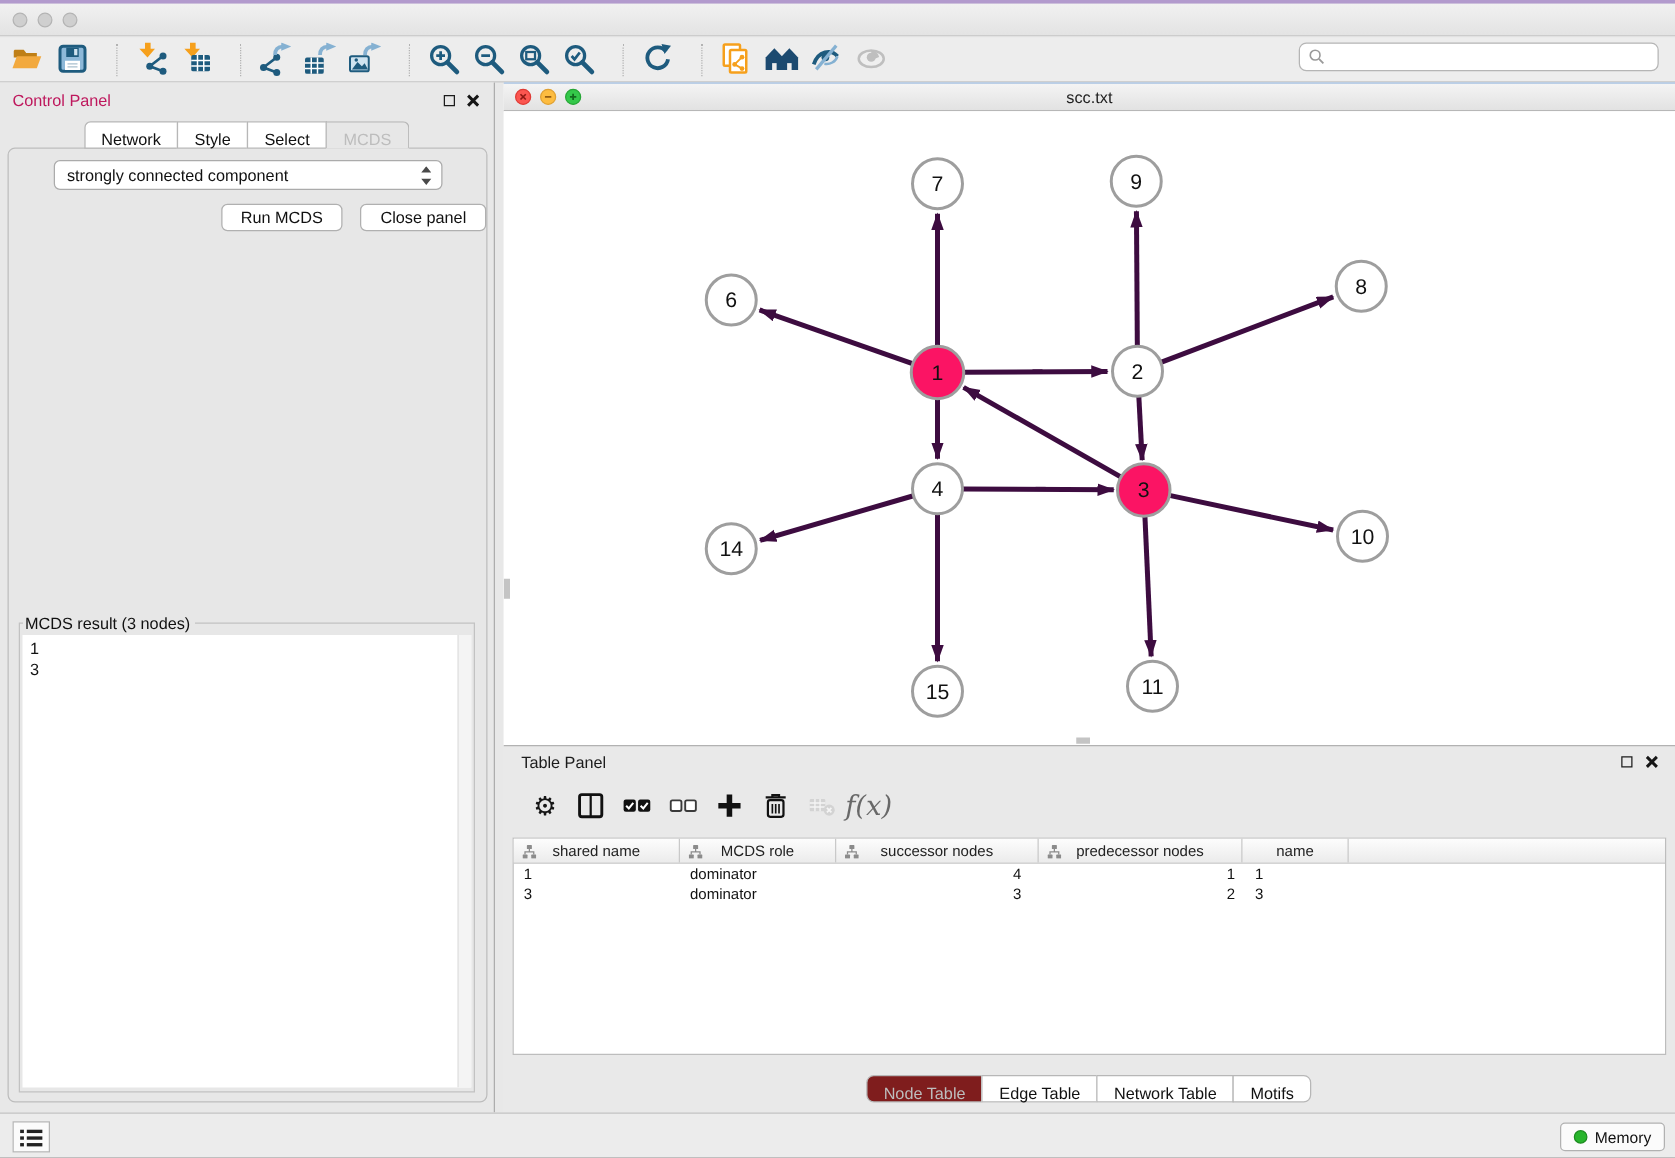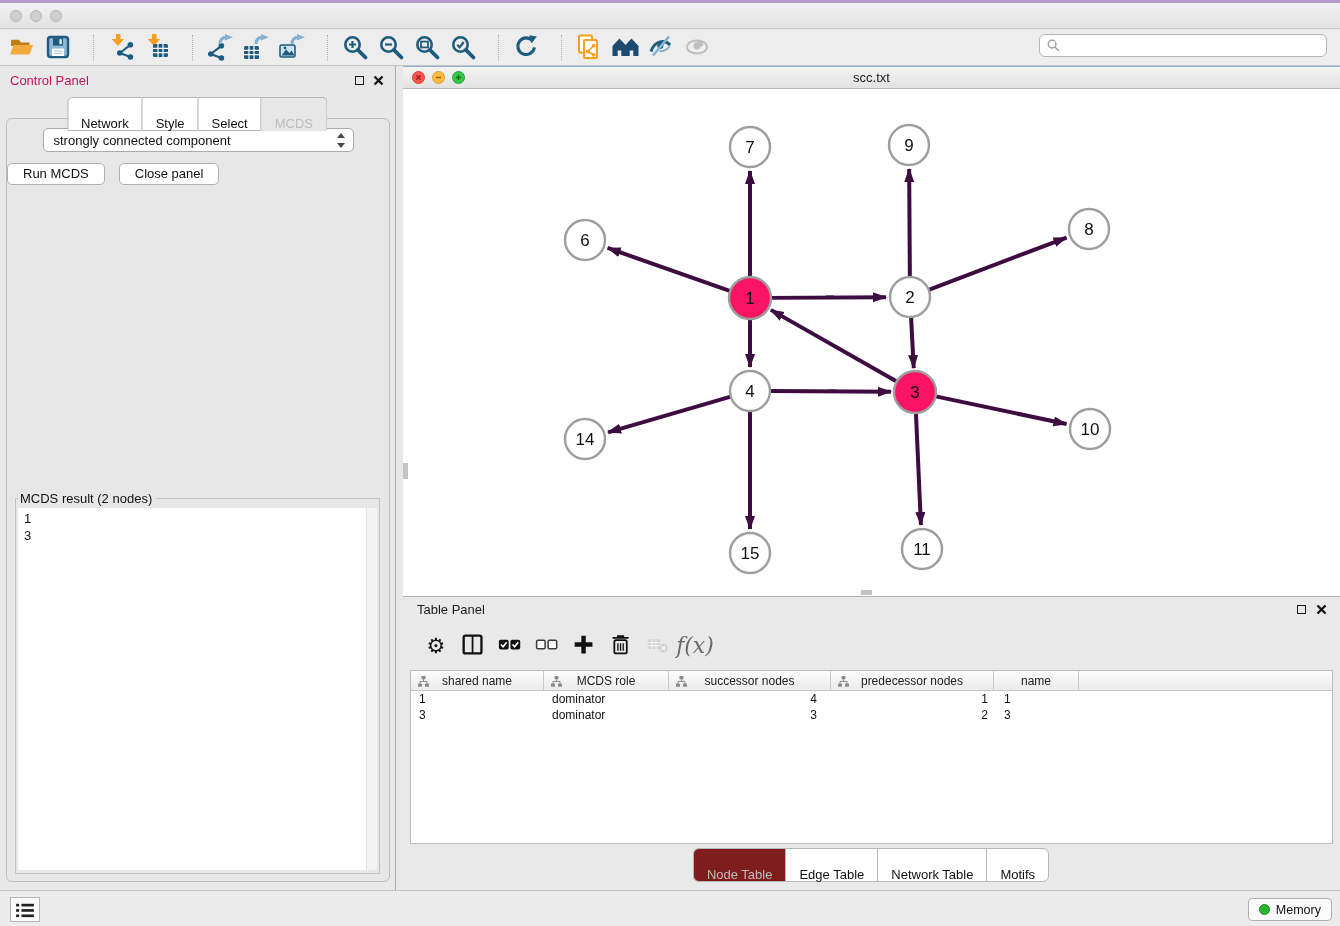--- a/index.html
+++ b/index.html
@@ -32,33 +32,33 @@
   .searchbox input { border:none; outline:none; flex:1; font-size:12px; background:transparent;
                      font-family:"Liberation Sans",sans-serif; }
 
   
   .control-panel { position:absolute; left:0; top:66px; width:396px; height:824px; background:#e8e8e8;
                    border-right:1px solid #adadad; }
   .panel-head { position:absolute; top:0; left:0; right:0; height:28px; }
   .panel-head .ptitle { position:absolute; left:10px; top:7px; font-size:13px; color:#be185d; }
   .winbtn { position:absolute; top:8px; width:12px; height:12px; display:flex; align-items:center; justify-content:center; }
   .cp-tabs { position:absolute; top:31px; left:50%; transform:translateX(-50%); display:flex; z-index:3; }
-  .tabseg { height:22px; line-height:20px; padding:16px 13px; font-size:13px; color:#111; background:#fff;
+  .tabseg { height:22px; line-height:20px; padding:4px 13px; font-size:13px; color:#111; background:#fff;
             border:1px solid #b7b7b7; margin-left:-1px; }
   .tabseg:first-child { border-radius:5px 0 0 0; }
   .tabseg:last-child  { border-radius:0 5px 0 0; }
   .tabseg.sel { background:#e7e7e7; color:#bdbdbd; border-bottom-color:#e7e7e7; }
   .cp-content { position:absolute; left:6px; right:5px; top:52px; bottom:8px; background:#e7e7e7;
                 border:1px solid #bdbdbd; border-radius:6px; }
   .opt-label { margin-top:20px; text-align:center; font-size:13px; color:#111; }
   .dropdown { position:relative; width:311px; height:24px; margin:9px auto 0 auto; background:#fff;
               border:1px solid #ababab; border-radius:5px; font-size:13px; color:#111;
               display:flex; align-items:center; padding:0 24px 0 10px; }
   .dropdown .stepper { position:absolute; right:7px; top:4px; }
-  .btnrow { display:flex; justify-content:flex-start; gap:14px; margin-top:11px; }
+  .btnrow { display:flex; justify-content:flex-end; gap:14px; margin-top:11px; }
   .pushbtn { height:22px; padding:0 15px; background:#fff; border:1px solid #b0b0b0; border-radius:5px;
              font-size:13px; color:#111; line-height:20px; }
   fieldset.resultbox { position:absolute; left:8px; right:9px; top:372px; bottom:7px;
                        border:1px solid #c2c2c2; background:#e7e7e7; }
   fieldset.resultbox legend { font-size:13px; color:#111; padding:0 4px 0 2px; margin-left:2px; }
   .result-inner { position:absolute; left:2px; right:2px; top:2px; bottom:3px; background:#fff; overflow:hidden; }
   .result-scroll { position:absolute; right:0; top:0; bottom:0; width:11px; background:#f4f4f4; border-left:1px solid #e0e0e0; }
   .result-lines { padding:2px 6px; font-size:13px; color:#111; line-height:17px; }
 
   
@@ -298,21 +298,21 @@
           <svg width="10" height="15" viewBox="0 0 10 15">
               <path d="M5 0 L9 5 H1 Z M5 15 L1 10 H9 Z" fill="#4a4a4a"></path>
             </svg>
         </span>
       </div>
       <div class="btnrow">
         <button class="pushbtn">Run MCDS</button>
         <button class="pushbtn">Close panel</button>
       </div>
       <fieldset class="resultbox">
-        <legend>MCDS result (2 nodes)</legend>
+        <legend>MCDS result (3 nodes)</legend>
         <div class="result-inner">
           <div class="result-lines" id="result-lines">
               <div>1</div>
               <div>3</div>
             </div>
           <div class="result-scroll"></div>
         </div>
       </fieldset>
     </div>
   </div>

